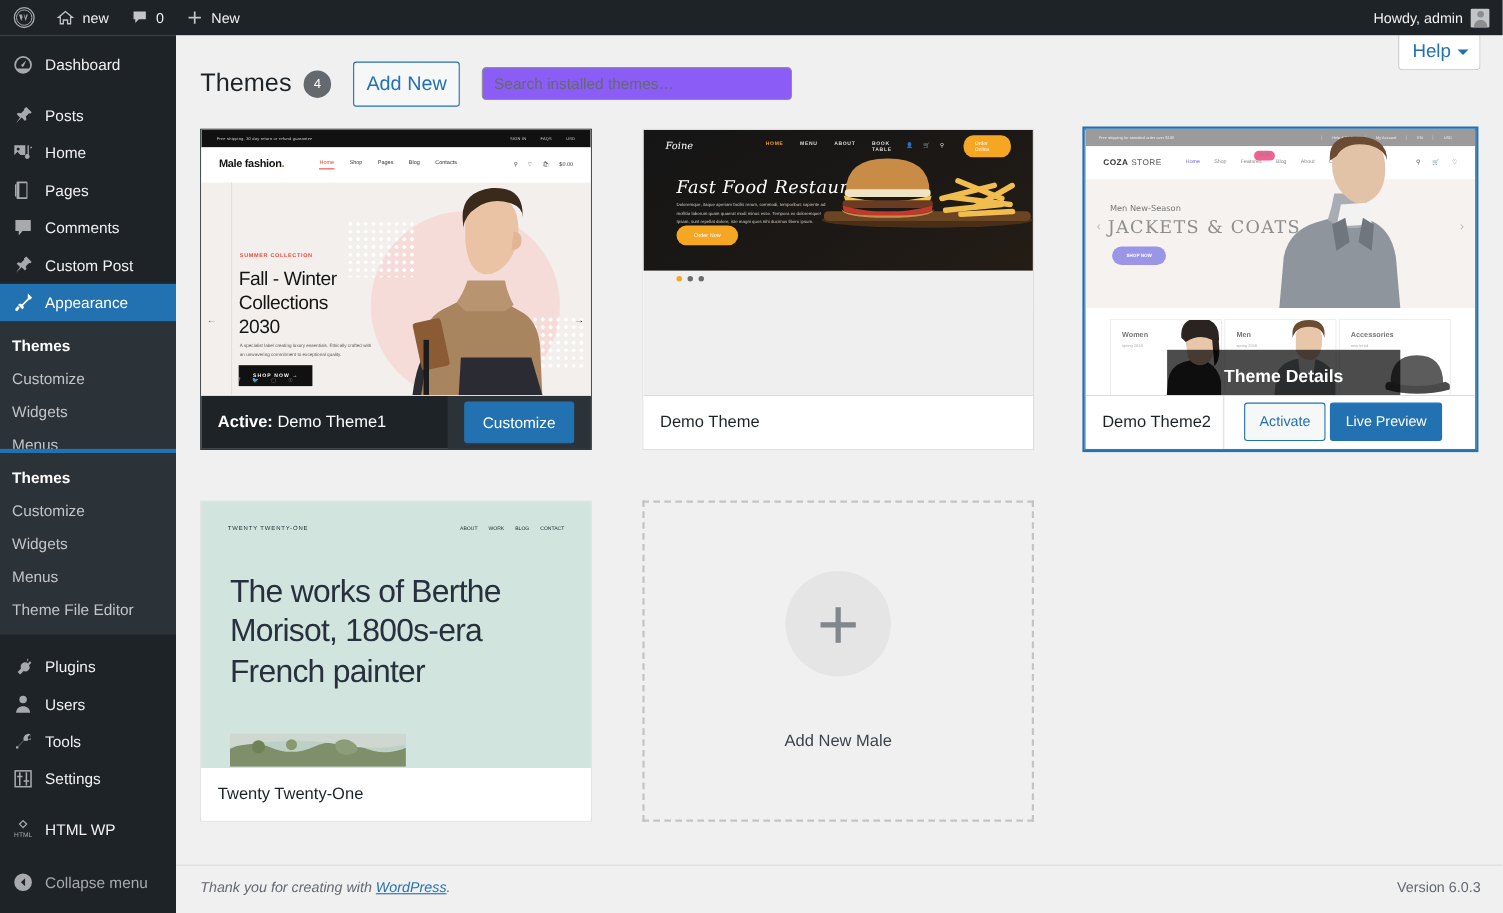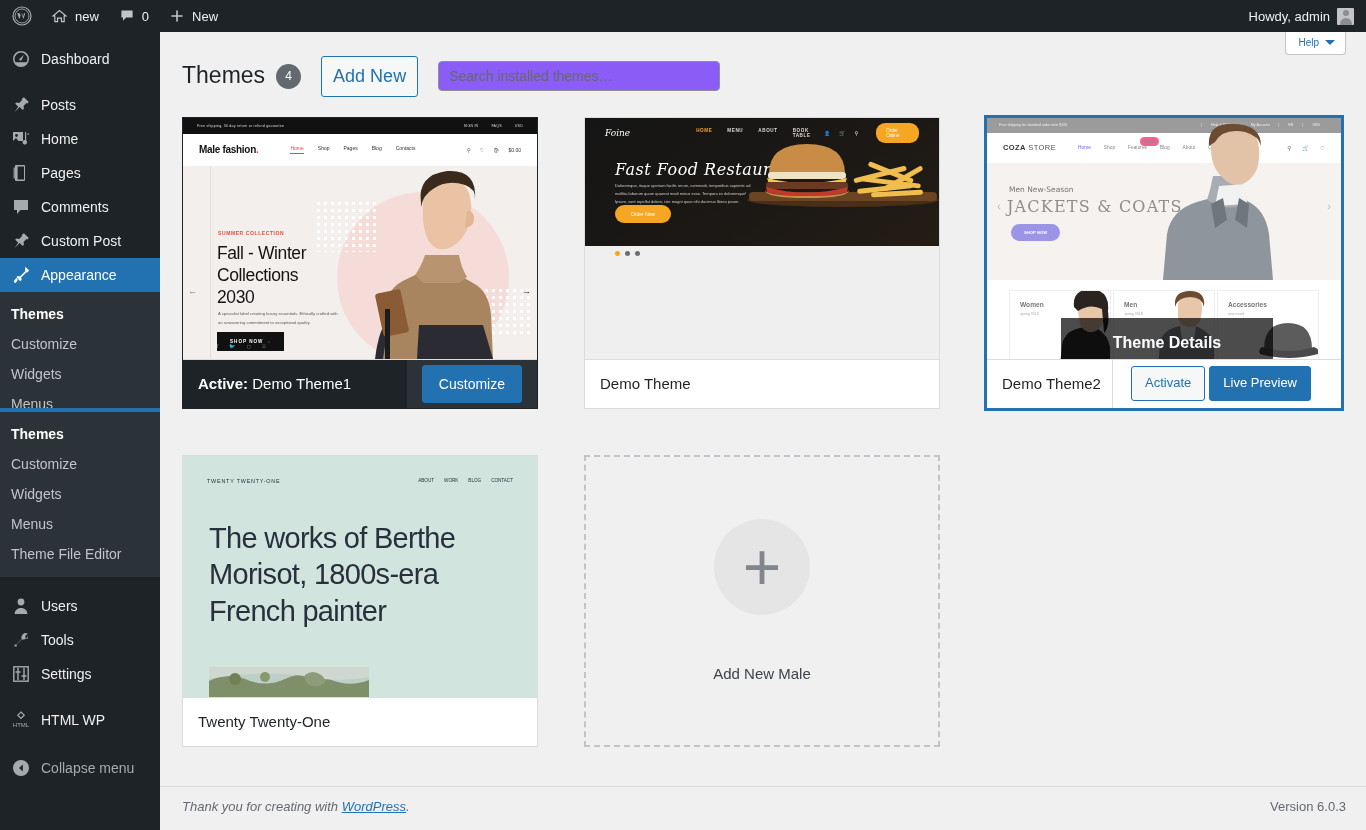--- a/index.html
+++ b/index.html
@@ -78,21 +78,21 @@
   
   #wpbody {
     position: absolute; top: 32px; left: 160px;
     width: 1206px; height: 798px;
     background: #f0f0f1; overflow: hidden;
   }
   #help-tab {
     position: absolute; right: 20px; top: 0;
     background: #fff; border: 1px solid #c3c4c7; border-top: none;
     border-radius: 0 0 4px 4px; padding: 5px 10px 6px 12px;
-    font-size: 10px; color: #2271b1; cursor: pointer;
+    font-size: 17px; color: #2271b1; cursor: pointer;
     display: flex; align-items: center; gap: 6px;
   }
   .caret-dn { width:0;height:0;border-left:5px solid transparent;border-right:5px solid transparent;border-top:5px solid #2271b1; }
 
   .page-head {
     display: flex; align-items: center; gap: 0;
     padding: 24px 0 0 22px;
   }
   h1.page-title {
     font-size: 23px; font-weight: 400; color: #1d2327;
@@ -421,20 +421,28 @@
   <div class="submenu">
     <a class="cur">Themes</a>
     <a>Customize</a>
     <a>Widgets</a>
     <a>Menus</a>
     <a>Theme File Editor</a>
   </div>
 
   <div class="menu-sep"></div>
 
+  <div class="menu-top">
+    <span class="mi">
+      <svg viewBox="0 0 20 20" fill="#a7aaad">
+          <path d="M13.6 2.6l1.3 1.3-1.9 1.9 1.3 1.3 1.9-1.9 1.3 1.3-2 2a4 4 0 01-5 5.6l-3.1 3.1-2.4-2.4 3.1-3.1a4 4 0 015.6-5z"></path>
+        </svg>
+    </span>
+    <span class="mlabel">Plugins</span>
+  </div>
 
   <div class="menu-top">
     <span class="mi">
       <svg viewBox="0 0 20 20" fill="#a7aaad">
           <circle cx="10" cy="6" r="3.4"></circle>
           <path d="M3.6 18c0-3.6 2.9-6 6.4-6s6.4 2.4 6.4 6z"></path>
         </svg>
     </span>
     <span class="mlabel">Users</span>
   </div>

